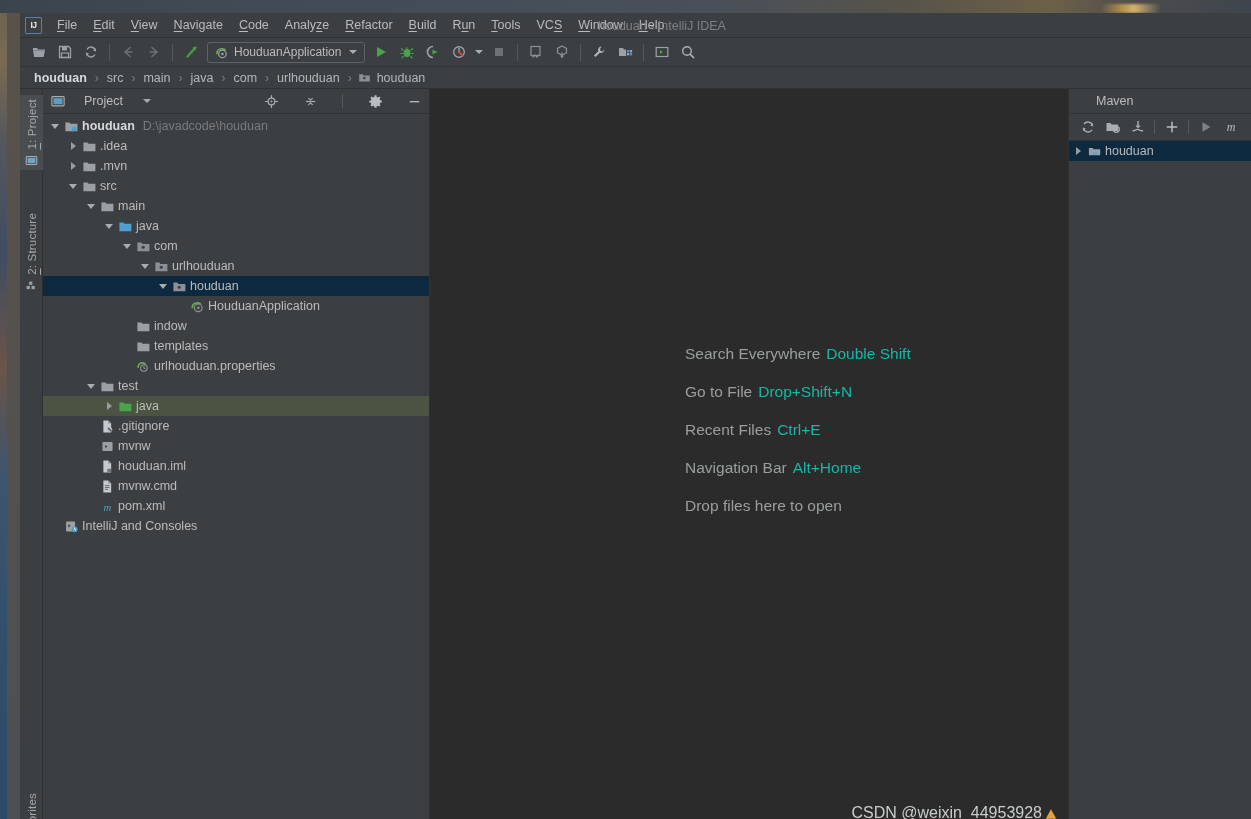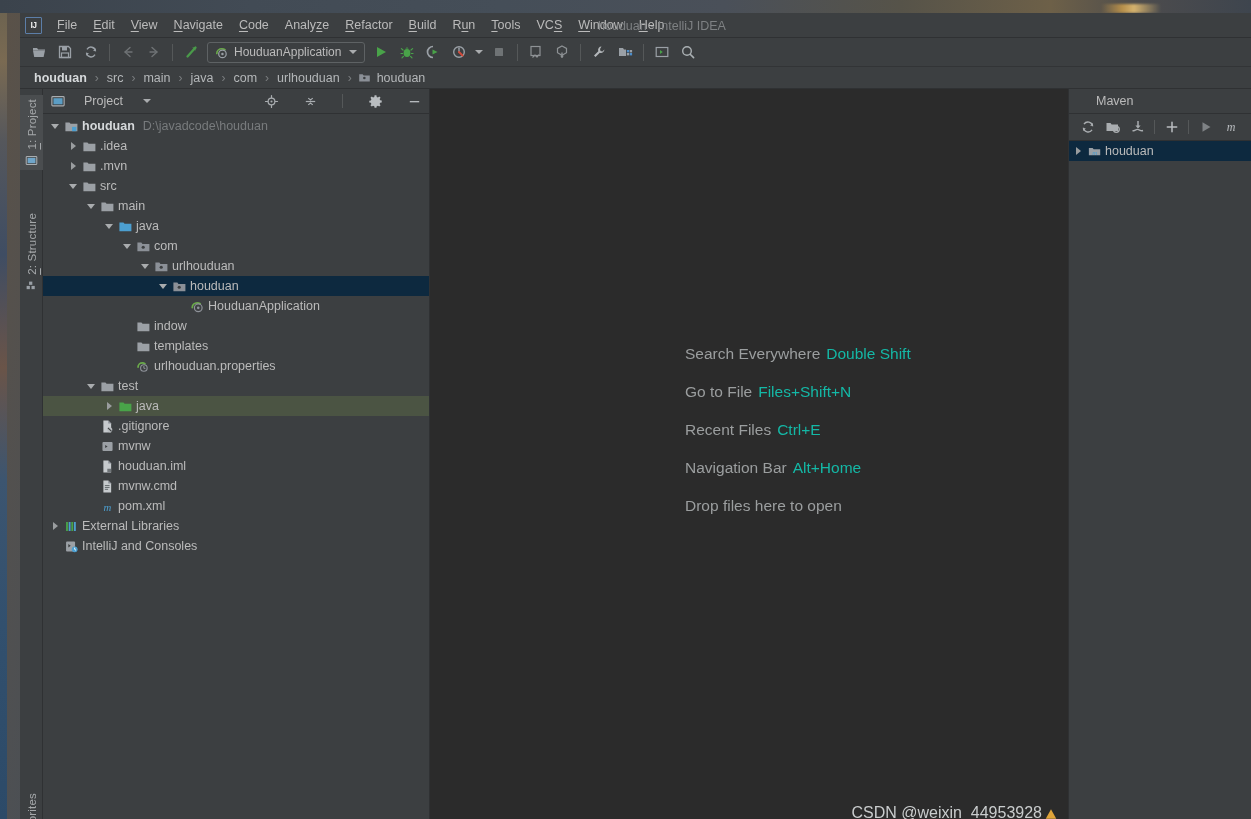--- a/index.html
+++ b/index.html
@@ -663,56 +663,41 @@
             <span class="arrow "></span>
             <span class="ico">
               <svg width="15" height="15" viewBox="0 0 16 16">
                 <text x="8" y="12.4" font-family="Liberation Serif, serif" font-size="11.5" font-style="italic" fill="#4c9fd0" text-anchor="middle">m</text>
               </svg>
             </span>
             <span class="lbl">pom.xml</span>
           </div>
           <div class="row">
             <span style="width: 5px; flex: 0 0 auto;"></span>
-            <span class="arrow right">
-              <i></i>
-            </span>
-            <span class="ico">
-              <svg width="15" height="15" viewBox="0 0 16 16">
-                <rect x="2.2" y="3.2" width="2" height="9.6" fill="#49a349"></rect>
-                <rect x="5" y="3.2" width="2" height="9.6" fill="#4c9fd0"></rect>
-                <rect x="7.8" y="3.2" width="2" height="9.6" fill="#49a349"></rect>
-                <rect x="10.6" y="3.2" width="2" height="9.6" fill="#4c9fd0"></rect>
-              </svg>
-            </span>
-            <span class="lbl">External Libraries</span>
-          </div>
-          <div class="row">
-            <span style="width: 5px; flex: 0 0 auto;"></span>
             <span class="arrow "></span>
             <span class="ico">
               <svg width="15" height="15" viewBox="0 0 16 16">
                 <rect x="2.2" y="2.6" width="9.6" height="10.6" rx="1" fill="#9ba0a5"></rect>
                 <path d="M4.6 5.4l2.6 1.8-2.6 1.8z" fill="#3c3f41"></path>
                 <circle cx="11.4" cy="11" r="3.1" fill="#4c9fd0"></circle>
                 <path d="M11.4 9.2v1.9l1.4.9" stroke="#ffffff" stroke-width="1" fill="none"></path>
               </svg>
             </span>
             <span class="lbl">IntelliJ and Consoles</span>
           </div>
         </div>
     </div>
 
     <div id="editor">
       <div id="hints">
         <div class="hint">
           <span>Search Everywhere</span><span class="key">Double Shift</span>
         </div>
         <div class="hint">
-          <span>Go to File</span><span class="key">Files+Shift+N</span>
+          <span>Go to File</span><span class="key">Drop+Shift+N</span>
         </div>
         <div class="hint">
           <span>Recent Files</span><span class="key">Ctrl+E</span>
         </div>
         <div class="hint">
           <span>Navigation Bar</span><span class="key">Alt+Home</span>
         </div>
         <div class="hint">
           <span>Drop files here to open</span>
         </div>

